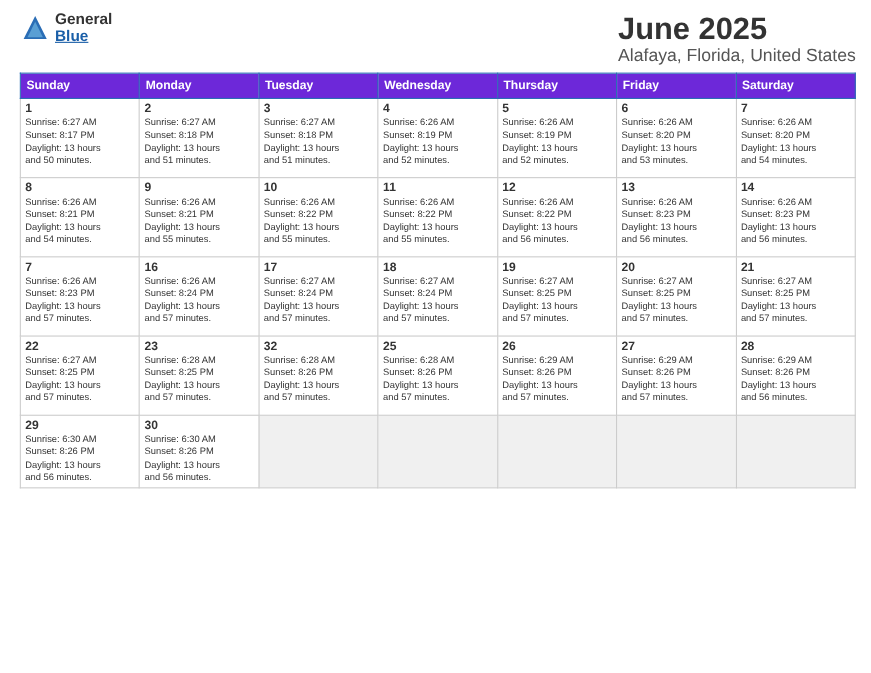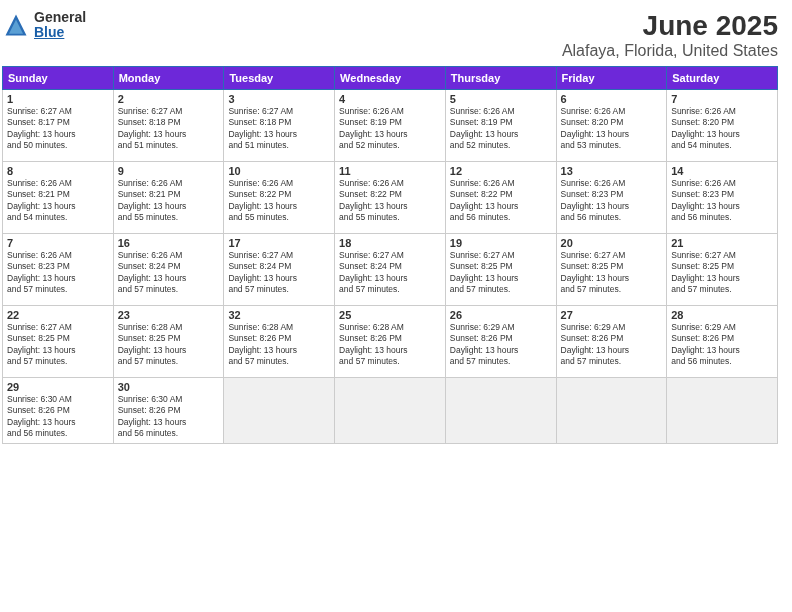--- a/index.html
+++ b/index.html
@@ -7,21 +7,21 @@
       font-family: Arial, Helvetica, sans-serif;
       background: #fff;
       width: 792px;
       height: 612px;
       overflow: hidden;
     }
     .page {
       width: 792px;
       height: 612px;
       background: #fff;
-      padding: 10px 14px 10px 2px;
+      padding: 10px 14px 10px 18px;
     }
     .header-row {
       display: flex;
       justify-content: space-between;
       align-items: flex-start;
       margin-bottom: 6px;
     }
     .logo {
       display: flex;
       align-items: center;
@@ -41,21 +41,21 @@
       font-size: 14px;
       font-weight: bold;
       color: #1a5fa8;
       text-decoration: underline;
     }
     .logo-icon {
       width: 28px;
       height: 28px;
     }
     .title-block {
-      text-align: right;
+      text-align: left;
       margin-left: 11px;
     }
     .cal-title {
       font-size: 28px;
       font-weight: bold;
       color: #333;
     }
     .cal-subtitle {
       font-size: 16px;
       color: #555;

